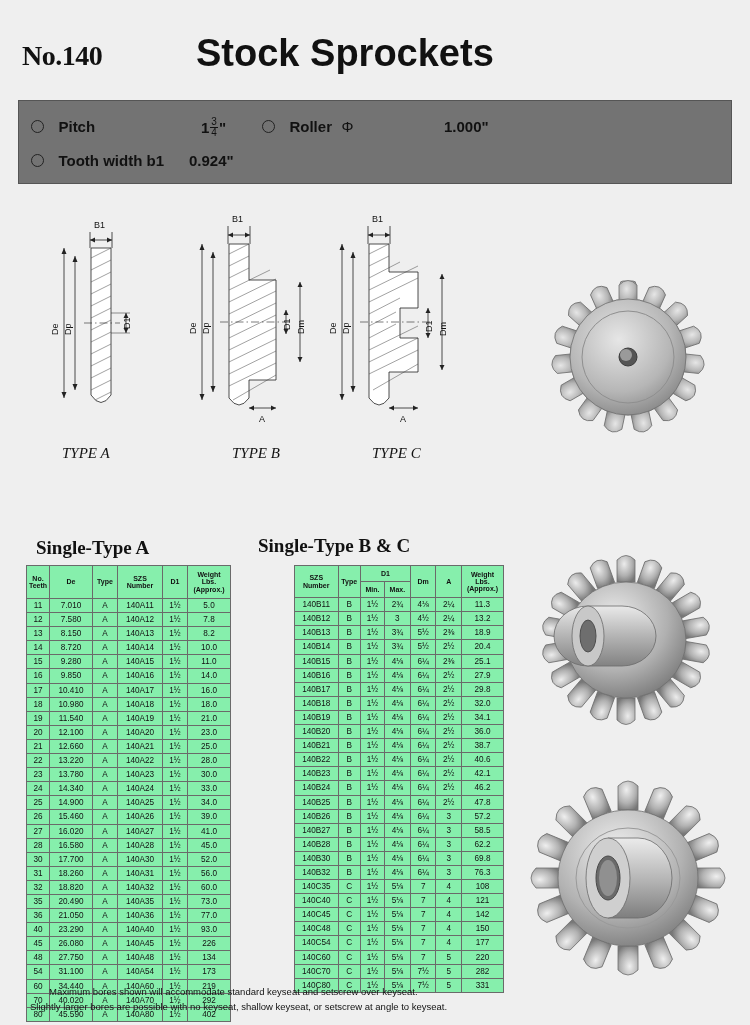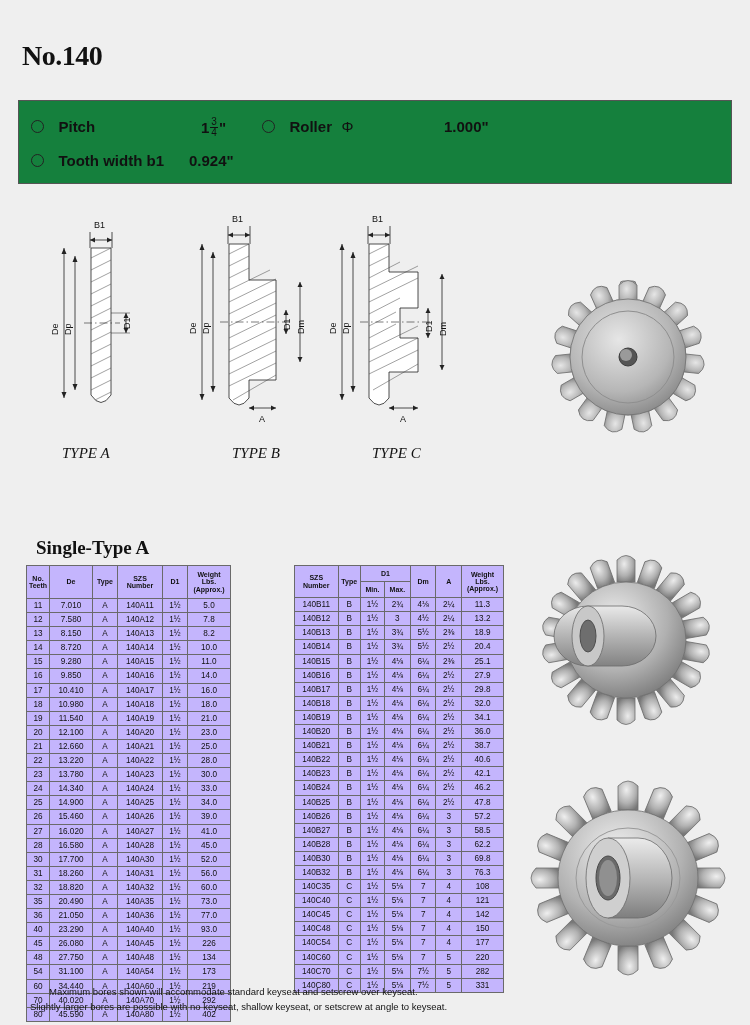--- a/index.html
+++ b/index.html
@@ -12,21 +12,21 @@
     overflow:hidden;
   }
   .page{position:relative;width:750px;height:1025px;}
 
   
   .header{position:absolute;left:0;top:18px;width:643px;height:50px;padding-left:32px;}
   .catno{position:absolute;left:22px;top:22px;font-size:28px;font-weight:bold;font-family:"Liberation Serif",serif;letter-spacing:-0.5px;}
   .maintitle{position:absolute;left:196px;top:14px;font-size:38px;font-weight:bold;font-family:"Liberation Sans",sans-serif;letter-spacing:0px;}
 
   
-  .specbox{position:absolute;left:18px;top:100px;width:712px;height:82px;border:1px solid #555;background:#15803d;}
+  .specbox{position:absolute;left:18px;top:100px;width:712px;height:82px;border:1px solid #555;background:#737373;}
   .spec-row{position:absolute;left:0;width:100%;height:28px;}
   .bullet{display:inline-block;width:11px;height:11px;border:1.5px solid #222;border-radius:50%;vertical-align:middle;margin-right:10px;}
   .spec-label{font-size:15px;font-weight:bold;vertical-align:middle;}
   .spec-val{font-size:15px;font-weight:bold;vertical-align:middle;}
   .frac{display:inline-block;font-size:10px;line-height:1;vertical-align:middle;text-align:center;margin:0 1px;}
   .frac .num{display:block;border-bottom:1px solid #111;padding:0 1px;}
   .frac .den{display:block;padding:0 1px;}
 
   
   .drawings{position:absolute;left:0;top:205px;width:520px;height:260px;}
@@ -34,21 +34,21 @@
 
   .dimtxt{font-size:9px;font-family:"Liberation Sans",sans-serif;}
 
   
   .secA{position:absolute;left:36px;top:537px;font-size:19px;font-weight:bold;font-family:"Liberation Serif",serif;}
   .secBC{position:absolute;left:258px;top:535px;font-size:19px;font-weight:bold;font-family:"Liberation Serif",serif;}
 
   
   .tablewrap{position:absolute;left:26px;top:565px;width:478px;}
   table{border-collapse:collapse;font-family:"Liberation Sans",sans-serif;}
-  .tblA,.tblBC{background:#c4b5fd;}
+  .tblA,.tblBC{background:#86efac;}
   .tblA{position:absolute;left:0;top:0;}
   .tblBC{position:absolute;left:224px;top:0;margin-left:44px;}
   th,td{border:1px solid #6a6a6a;font-size:8px;text-align:center;padding:0;height:13.1px;line-height:13.1px;}
   th{font-size:7px;font-weight:bold;line-height:1.05;padding:1px 0;}
   .hdr2{height:30px;}
   td.num{font-size:8.2px;}
   .wA1{width:22px}.wA2{width:42px}.wA3{width:24px}.wA4{width:44px}.wA5{width:24px}.wA6{width:42px}
   .wB1{width:44px}.wB2{width:22px}.wB3{width:24px}.wB4{width:26px}.wB5{width:26px}.wB6{width:26px}.wB7{width:42px}
 
   
@@ -56,20 +56,21 @@
   .note1{position:absolute;left:40px;top:986px;font-size:9.5px;padding-left:9px;}
   .note2{position:absolute;left:30px;top:1001px;font-size:9.5px;text-align:right;}
 </style>
 </head>
 <body>
 
 <div class="page">
 
   <div class="header">
     <div class="catno">No.140</div>
+    <div class="maintitle">Stock Sprockets</div>
   </div>
 
   <div class="specbox">
     <div class="spec-row" style="top:14px;">
       <span style="position:absolute;left:12px;top:2px;">
         <span class="bullet"></span>
         <span class="spec-label">Pitch</span>
       </span>
       <span style="position:absolute;left:182px;top:2px;">
         <span class="spec-val">1</span><span class="frac"><span class="num">3</span><span class="den">4</span></span><span class="spec-val">"</span>
@@ -461,20 +462,21 @@
       <ellipse cx="0" cy="0" rx="52" ry="50" fill="none" stroke="#999" stroke-width="1"></ellipse>
 
       <path d="M-20,-40 h30 a34,40 0 0 1 0,80 h-30 z" fill="url(#hub3)" stroke="#6b6b6b" stroke-width="0.8"></path>
       <ellipse cx="-20" cy="0" rx="22" ry="40" fill="#cfcfcf" stroke="#6b6b6b" stroke-width="0.8"></ellipse>
       <ellipse cx="-20" cy="0" rx="12" ry="22" fill="#6a6a6a" stroke="#484848"></ellipse>
       <ellipse cx="-20" cy="0" rx="9" ry="18" fill="#909090"></ellipse>
     </g>
   </svg>
 
   <div class="secA">Single-Type A</div>
+  <div class="secBC">Single-Type B &amp; C</div>
 
   <div class="tablewrap">
     <table class="tblA">
       <thead>
         <tr>
           <th class="wA1 hdr2">No.<br>Teeth</th>
           <th class="wA2 hdr2">De</th>
           <th class="wA3 hdr2">Type</th>
           <th class="wA4 hdr2">SZS<br>Number</th>
           <th class="wA5 hdr2">D1</th>

